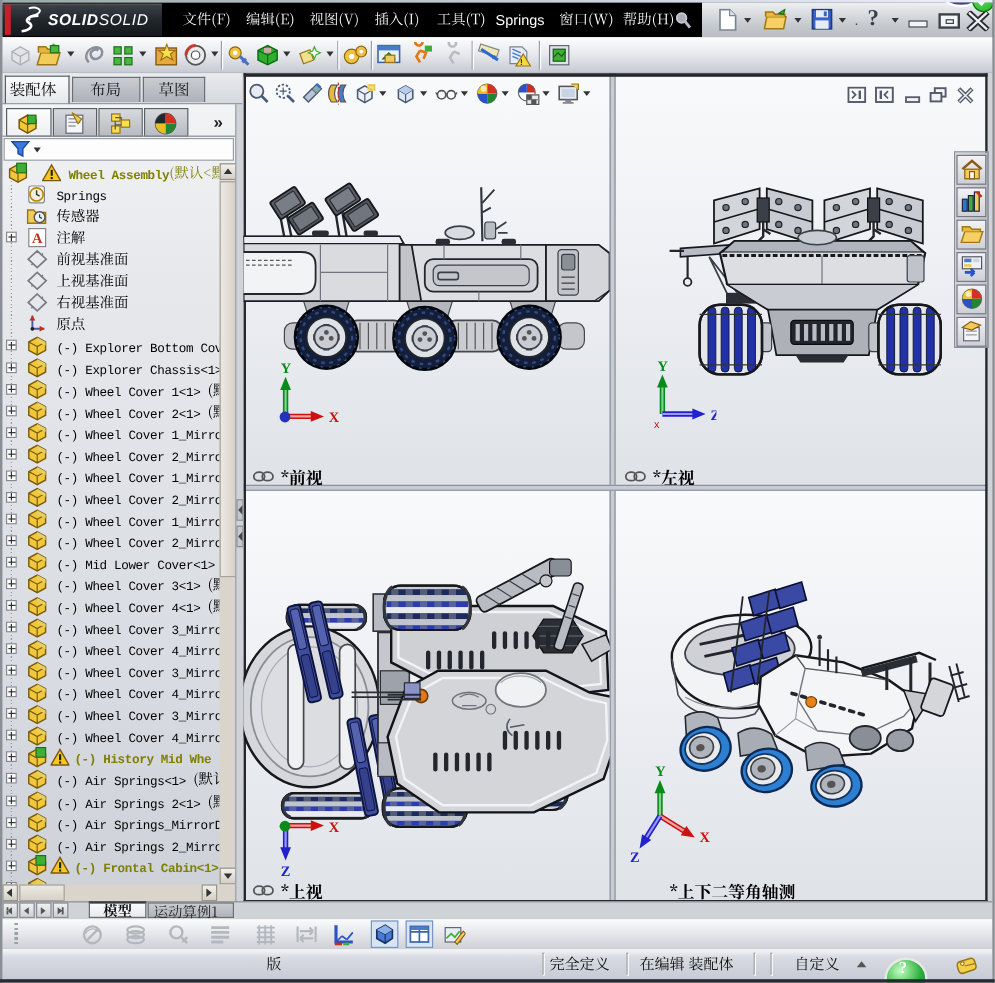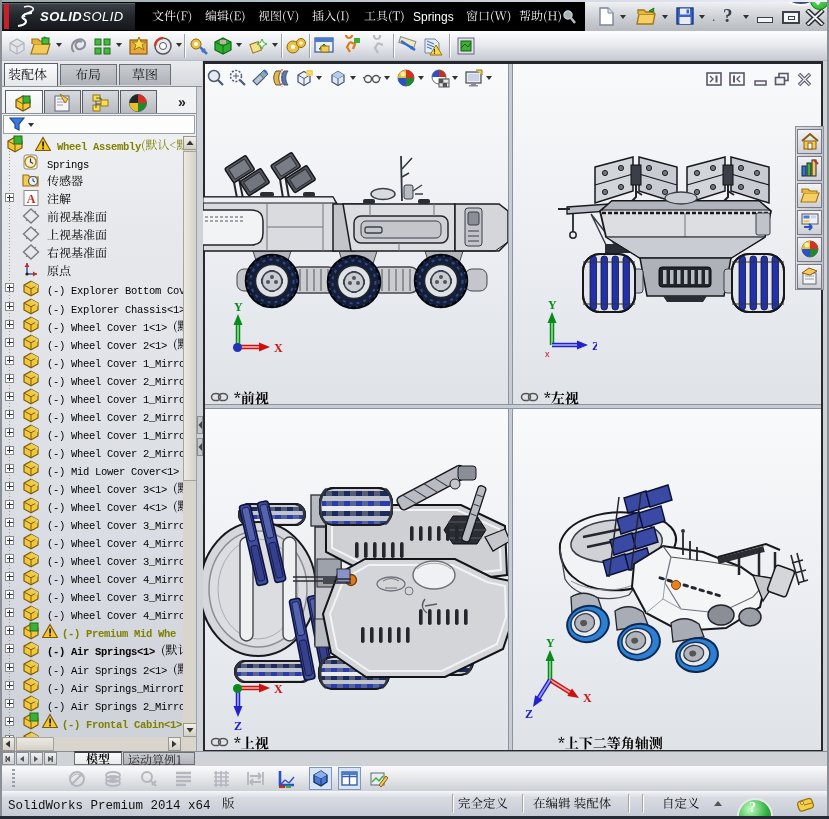--- a/index.html
+++ b/index.html
@@ -492,30 +492,30 @@
     <svg class="abs" style="left:22px;top:620.9px" width="18" height="20" viewBox="0 0 18 20">
       <path d="M2 7 L9 3.2 L16 7 V14 L9 17.8 L2 14 Z" fill="#f0c83a" stroke="#7a5a10" stroke-width="1.2"></path>
       <rect x="8" y="2" width="8" height="8" fill="#3fae37" stroke="#1c7018"></rect>
       <path d="M2 7 L9 10.8 M9 10.8 V17.8" stroke="#7a5a10" fill="none"></path>
     </svg>
     <svg class="abs" style="left:42px;top:622.9px" width="16" height="16" viewBox="0 0 16 16">
       <path d="M8 1.5 L15.5 14.5 H0.5 Z" fill="#f8c820" stroke="#7a5a10" stroke-width="1.2"></path>
       <rect x="7.2" y="5.5" width="1.8" height="5" fill="#222"></rect>
       <rect x="7.2" y="11.5" width="1.8" height="1.8" fill="#222"></rect>
     </svg>
-    <div class="abs" style="left:62px;top:623.4px;white-space:nowrap;width:121px;overflow:hidden;height:16px"><span class="mono" style="font-size:10.5px;letter-spacing:-0.3px;color:#7f7f00;font-weight:bold">(-) Premium Mid Whe</span></div>
+    <div class="abs" style="left:62px;top:623.4px;white-space:nowrap;width:121px;overflow:hidden;height:16px"><span class="mono" style="font-size:10.5px;letter-spacing:-0.3px;color:#7f7f00;font-weight:bold">(-) History Mid Whe</span></div>
     <div class="abs" style="left:5px;top:644.4px;width:9px;height:9px;background:#fff;border:1px solid #848890"></div>
     <div class="abs" style="left:6.5px;top:648.4px;width:6px;height:1px;background:#333"></div>
     <div class="abs" style="left:9px;top:645.9px;width:1px;height:6px;background:#333"></div>
     <svg class="abs" style="left:22px;top:638.9px" width="18" height="20" viewBox="0 0 18 20">
       <path d="M2 7 L9 3.2 L16 7 V14 L9 17.8 L2 14 Z" fill="#f0c83a" stroke="#7a5a10" stroke-width="1.2"></path>
       <path d="M2 7 L9 10.8 L16 7 M9 10.8 V17.8" stroke="#7a5a10" fill="none"></path>
       <path d="M9 3.2 L16 7 L16 10 L9 6.5 Z" fill="#e8d060"></path>
     </svg>
-    <div class="abs" style="left:47px;top:641.4px;white-space:nowrap;width:136px;overflow:hidden;height:16px"><span class="mono" style="font-size:10.5px;letter-spacing:-0.3px;color:#000;font-weight:bold">(-) Air Springs&lt;1&gt; </span><svg width="28" height="16" style="display:inline-block;vertical-align:-3px" viewBox="0 0 28 16">
+    <div class="abs" style="left:47px;top:641.4px;white-space:nowrap;width:136px;overflow:hidden;height:16px"><span class="mono" style="font-size:10.5px;letter-spacing:-0.3px;color:#000;font-weight:normal">(-) Air Springs&lt;1&gt; </span><svg width="28" height="16" style="display:inline-block;vertical-align:-3px" viewBox="0 0 28 16">
         <path transform="translate(0,12.24)" fill="#000" d="M2 -3.6C2 -5.9 2.4 -7.4 4 -9.6L3.8 -9.8C2 -8 1.1 -6 1.1 -3.6C1.1 -1.2 2 0.7 3.8 2.6L4 2.4C2.4 0.2 2 -1.4 2 -3.6Z M8.1 -2 7.9 -1.9C8.2 -1.5 8.5 -0.7 8.5 -0.2C9.1 0.4 9.8 -0.9 8.1 -2ZM9.3 -2.3 9.1 -2.2C9.5 -1.9 9.8 -1.3 9.8 -0.9C10.5 -0.3 11.1 -1.6 9.3 -2.3ZM6.9 -1.7 6.7 -1.7C6.9 -1.1 7 -0.3 6.9 0.3C7.4 1 8.3 -0.3 6.9 -1.7ZM5.9 -1.6 5.7 -1.6C5.7 -1 5.4 -0.2 5 0.1C4.8 0.3 4.7 0.5 4.8 0.8C5 1 5.4 0.9 5.7 0.7C6 0.3 6.2 -0.5 5.9 -1.6ZM6.4 -8.4 6.2 -8.4C6.4 -7.9 6.7 -7.1 6.7 -6.6C7.1 -6.1 7.7 -7.1 6.4 -8.4ZM13.6 -9.3 13.5 -9.3C13.9 -8.8 14.3 -8.1 14.4 -7.5C15.2 -6.9 15.9 -8.4 13.6 -9.3ZM9.5 -8.2 8.7 -8.5C8.6 -8 8.5 -7 8.3 -6.4L8.4 -6.4C8.8 -6.9 9.1 -7.5 9.2 -7.9C9.4 -7.9 9.5 -7.9 9.5 -8V-5.9H8.1V-9H9.5ZM6 -5.2V-5.5H7.4V-4.4H5.2L5.3 -4H7.4V-2.9C6.3 -2.8 5.4 -2.7 4.9 -2.7L5.2 -1.7C5.3 -1.8 5.4 -1.8 5.5 -2C7.8 -2.4 9.4 -2.7 10.7 -3L10.6 -3.2L8.1 -2.9V-4H10.2C10.4 -4 10.5 -4.1 10.5 -4.2C10.2 -4.5 9.6 -4.9 9.6 -4.9L9.2 -4.4H8.1V-5.5H9.5V-5.1H9.6C9.8 -5.1 10.2 -5.3 10.2 -5.4V-8.9C10.4 -9 10.6 -9 10.7 -9.1L9.8 -9.8L9.4 -9.4H6.1L5.4 -9.7V-5H5.5C5.8 -5 6 -5.1 6 -5.2ZM7.5 -5.9H6V-9H7.5ZM14.9 -6.9 14.4 -6.3H13C13 -7.3 13 -8.3 13 -9.5C13.3 -9.5 13.4 -9.6 13.5 -9.8L12.3 -9.9C12.2 -8.6 12.2 -7.4 12.2 -6.3H10.4L10.5 -6H12.2C12 -2.9 11.4 -0.9 9.2 0.8L9.4 0.9C12.1 -0.6 12.7 -2.7 12.9 -5.8C13.2 -2.9 13.8 -0.7 15.2 0.8C15.4 0.5 15.7 0.3 16 0.3L16.1 0.1C14.4 -1.1 13.5 -3.2 13.2 -6H15.6C15.7 -6 15.8 -6 15.9 -6.1C15.5 -6.5 14.9 -6.9 14.9 -6.9Z M18.3 -10.1 18.2 -9.9C18.7 -9.5 19.5 -8.6 19.7 -7.9C20.6 -7.4 21.1 -9.2 18.3 -10.1ZM20 -6.3C20.3 -6.3 20.4 -6.4 20.5 -6.5L19.8 -7.2L19.5 -6.8H17L17.1 -6.5H19.2V-1C19.2 -0.8 19.2 -0.7 18.9 -0.5L19.4 0.5C19.5 0.4 19.6 0.3 19.6 0.2C20.7 -0.8 21.7 -1.9 22.2 -2.5L22.1 -2.6C21.4 -2.1 20.6 -1.5 20 -1.1Z"></path>
       </svg></div>
     <div class="abs" style="left:5px;top:662.5px;width:9px;height:9px;background:#fff;border:1px solid #848890"></div>
     <div class="abs" style="left:6.5px;top:666.5px;width:6px;height:1px;background:#333"></div>
     <div class="abs" style="left:9px;top:664.0px;width:1px;height:6px;background:#333"></div>
     <svg class="abs" style="left:22px;top:657.0px" width="18" height="20" viewBox="0 0 18 20">
       <path d="M2 7 L9 3.2 L16 7 V14 L9 17.8 L2 14 Z" fill="#f0c83a" stroke="#7a5a10" stroke-width="1.2"></path>
       <path d="M2 7 L9 10.8 L16 7 M9 10.8 V17.8" stroke="#7a5a10" fill="none"></path>
       <path d="M9 3.2 L16 7 L16 10 L9 6.5 Z" fill="#e8d060"></path>
     </svg>
@@ -1350,21 +1350,20 @@
       <rect x="2" y="3" width="15" height="13" fill="#fff" stroke="#3a62a8" stroke-width="1.4"></rect>
       <path d="M2 7.5 h15 M9.5 3 v13" stroke="#3a62a8" stroke-width="1.4"></path>
       <rect x="2" y="3" width="15" height="3" fill="#4a7ac8"></rect>
     </svg>
     <svg class="abs" style="left:369px;top:769px" width="19" height="19" viewBox="0 0 19 19">
       <rect x="2" y="4" width="13" height="12" fill="#e8ecf4" stroke="#667"></rect>
       <path d="M3 13 l4 -4 3 3 4 -5" stroke="#3fae37" stroke-width="1.4" fill="none"></path>
       <path d="M10 16 L17 7 l2 2 -7 9 Z" fill="#f2cb5a" stroke="#8a5e10"></path>
     </svg>
     <div class="abs" style="left:2px;top:791px;width:825px;height:26px;background:linear-gradient(180deg,#f6f7fa,#d8dbe2 25%,#c6cad4)"></div>
-    <div class="abs" style="left:8px;top:795px;white-space:nowrap"><span class="mono" style="font-size:12.5px;color:#111">SolidWorks Premium 2014 x64 </span></div>
     <div class="abs" style="left:222px;top:795px">
       <svg width="12" height="17" style="display:block" viewBox="0 0 12 17">
         <path transform="translate(0,12.75)" fill="#111" d="M6.1 -9.3V-5.5C6.1 -3.2 5.9 -0.9 4.5 0.8L4.7 1C6.7 -0.8 6.8 -3.3 6.8 -5.5V-6.2H7.3C7.6 -4.5 8 -3.1 8.7 -1.9C7.9 -0.8 6.9 0.1 5.6 0.9L5.7 1C7.1 0.4 8.2 -0.4 9 -1.4C9.6 -0.4 10.4 0.4 11.4 1C11.6 0.6 11.9 0.4 12.2 0.4L12.2 0.3C11.1 -0.2 10.2 -1 9.4 -1.9C10.3 -3.2 10.9 -4.6 11.2 -6.1C11.5 -6.1 11.7 -6.1 11.8 -6.2L10.9 -7.1L10.4 -6.6H6.8V-9C8.1 -9.1 9.9 -9.2 11.2 -9.5C11.4 -9.4 11.6 -9.4 11.7 -9.5L10.9 -10.4C9.6 -10 8 -9.6 6.8 -9.3L6.1 -9.6ZM2.4 -9.9 1.2 -10.1V-4.1C1.2 -2 1.1 -0.5 0.4 0.9L0.6 1C1.7 -0.4 2 -1.9 2 -4H3.6V0.9H3.7C4 0.9 4.4 0.7 4.4 0.6V-3.8C4.6 -3.9 4.8 -4 4.9 -4.1L3.9 -4.9L3.5 -4.4H2V-6.4H5.4C5.6 -6.4 5.7 -6.5 5.7 -6.6C5.4 -7 4.9 -7.4 4.9 -7.4L4.4 -6.8H4.2V-10C4.5 -10 4.6 -10.1 4.6 -10.3L3.4 -10.4V-6.8H2V-9.6C2.3 -9.6 2.4 -9.8 2.4 -9.9ZM9 -2.5C8.3 -3.5 7.9 -4.8 7.6 -6.2H10.4C10.2 -4.9 9.7 -3.6 9 -2.5Z"></path>
       </svg>
     </div>
     <div class="abs" style="left:452px;top:794px;width:2px;height:19px;border:1px solid #a8a49e;border-right-color:#fff;border-bottom-color:#fff"></div>
     <div class="abs" style="left:522px;top:794px;width:2px;height:19px;border:1px solid #a8a49e;border-right-color:#fff;border-bottom-color:#fff"></div>
     <div class="abs" style="left:458px;top:795px">
       <svg width="50" height="17" style="display:block" viewBox="0 0 50 17">
         <path transform="translate(0,12.75)" fill="#111" d="M5.5 -10.5 5.3 -10.4C5.8 -10 6.2 -9.3 6.3 -8.8C7.2 -8.1 8 -9.9 5.5 -10.5ZM8.7 -7.2 8.1 -6.5H2.7L2.8 -6.1H9.4C9.6 -6.1 9.8 -6.2 9.8 -6.3C9.3 -6.7 8.7 -7.2 8.7 -7.2ZM2.1 -9.2 1.9 -9.2C2 -8.3 1.5 -7.6 1 -7.4C0.7 -7.2 0.5 -6.9 0.6 -6.6C0.8 -6.3 1.3 -6.3 1.6 -6.5C2 -6.8 2.3 -7.3 2.3 -8.1H10.5C10.3 -7.7 10 -7.1 9.8 -6.7L10 -6.6C10.5 -6.9 11.2 -7.5 11.5 -8C11.8 -8 11.9 -8 12 -8.1L11 -9.1L10.4 -8.5H2.2C2.2 -8.7 2.2 -8.9 2.1 -9.2ZM10.5 -5.1 9.9 -4.4H1.1L1.2 -4H4.3C4.1 -2.1 3.6 -0.5 0.5 0.8L0.6 1C4.4 -0.1 5 -1.8 5.2 -4H7V-0.2C7 0.4 7.2 0.6 8.2 0.6H9.7C11.7 0.6 12.1 0.5 12.1 0.1C12.1 -0.1 12 -0.2 11.7 -0.2L11.7 -2H11.5C11.4 -1.2 11.2 -0.5 11.2 -0.3C11.1 -0.2 11.1 -0.2 10.9 -0.1C10.7 -0.1 10.2 -0.1 9.7 -0.1H8.4C7.9 -0.1 7.8 -0.2 7.8 -0.4V-4H11.3C11.5 -4 11.6 -4.1 11.6 -4.2C11.2 -4.6 10.5 -5.1 10.5 -5.1Z M19.1 -9.8C19.9 -7.9 21.9 -6.2 23.9 -5.1C24 -5.4 24.3 -5.7 24.7 -5.8L24.7 -6C22.5 -6.9 20.4 -8.3 19.3 -10C19.6 -10 19.8 -10 19.8 -10.2L18.3 -10.6C17.6 -8.7 15.1 -6.1 12.9 -4.8L13 -4.7C15.4 -5.8 17.9 -7.9 19.1 -9.8ZM13.3 0.2 13.4 0.5H24C24.1 0.5 24.3 0.5 24.3 0.3C23.9 -0.1 23.1 -0.6 23.1 -0.6L22.5 0.2H19.1V-2.5H22.7C22.9 -2.5 23 -2.6 23 -2.7C22.6 -3.1 21.9 -3.6 21.9 -3.6L21.3 -2.9H19.1V-5.3H22.2C22.4 -5.3 22.6 -5.3 22.6 -5.5C22.2 -5.8 21.5 -6.3 21.5 -6.3L21 -5.6H15.1L15.2 -5.3H18.3V-2.9H14.9L15 -2.5H18.3V0.2Z M30.5 -10.5 30.3 -10.4C30.8 -10 31.2 -9.3 31.3 -8.8C32.2 -8.1 33 -9.9 30.5 -10.5ZM27.1 -9.2 26.9 -9.2C27 -8.3 26.5 -7.6 26 -7.4C25.7 -7.2 25.5 -7 25.6 -6.7C25.8 -6.3 26.2 -6.3 26.6 -6.6C26.9 -6.8 27.3 -7.3 27.3 -8.1H35.5C35.3 -7.7 35.1 -7.2 35 -6.8L35.1 -6.8C35.6 -7.1 36.2 -7.6 36.5 -8C36.8 -8 36.9 -8 37 -8.1L36 -9.1L35.4 -8.5H27.2C27.2 -8.7 27.2 -8.9 27.1 -9.2ZM34.5 -7.1 33.9 -6.4H27L27.1 -6H30.8V-0.4C29.8 -0.8 29 -1.4 28.5 -2.6C28.7 -3.1 28.8 -3.7 28.9 -4.2C29.2 -4.2 29.4 -4.3 29.4 -4.5L28.1 -4.8C27.9 -2.8 27.1 -0.5 25.4 0.8L25.6 1C26.9 0.2 27.8 -1 28.3 -2.3C29.3 0.2 30.9 0.7 33.8 0.7C34.5 0.7 35.9 0.7 36.5 0.7C36.5 0.4 36.7 0.1 37 0.1V-0.1C36.2 -0.1 34.6 -0.1 33.9 -0.1C33 -0.1 32.3 -0.1 31.6 -0.2V-3.3H35.2C35.4 -3.3 35.5 -3.4 35.5 -3.5C35.1 -3.9 34.4 -4.4 34.4 -4.4L33.8 -3.7H31.6V-6H35.2C35.4 -6 35.5 -6.1 35.6 -6.2C35.1 -6.6 34.5 -7.1 34.5 -7.1Z M42.3 -10.3 42.1 -10.2C42.8 -9.4 43.6 -8.2 43.7 -7.3C44.6 -6.5 45.4 -8.7 42.3 -10.3ZM48.2 -9.1 46.8 -9.5C46.2 -7 45.3 -4.8 43.7 -2.9C42 -4.5 40.8 -6.6 40.2 -9.2L39.9 -9C40.5 -6.2 41.6 -4 43.2 -2.3C41.9 -1 40.2 0 38 0.8L38.1 1C40.4 0.3 42.2 -0.6 43.6 -1.9C45 -0.6 46.6 0.3 48.5 0.9C48.7 0.5 49.1 0.3 49.5 0.3L49.6 0.2C47.5 -0.4 45.7 -1.2 44.3 -2.4C46 -4.2 47 -6.5 47.6 -8.9C48 -8.9 48.1 -9 48.2 -9.1Z"></path>

